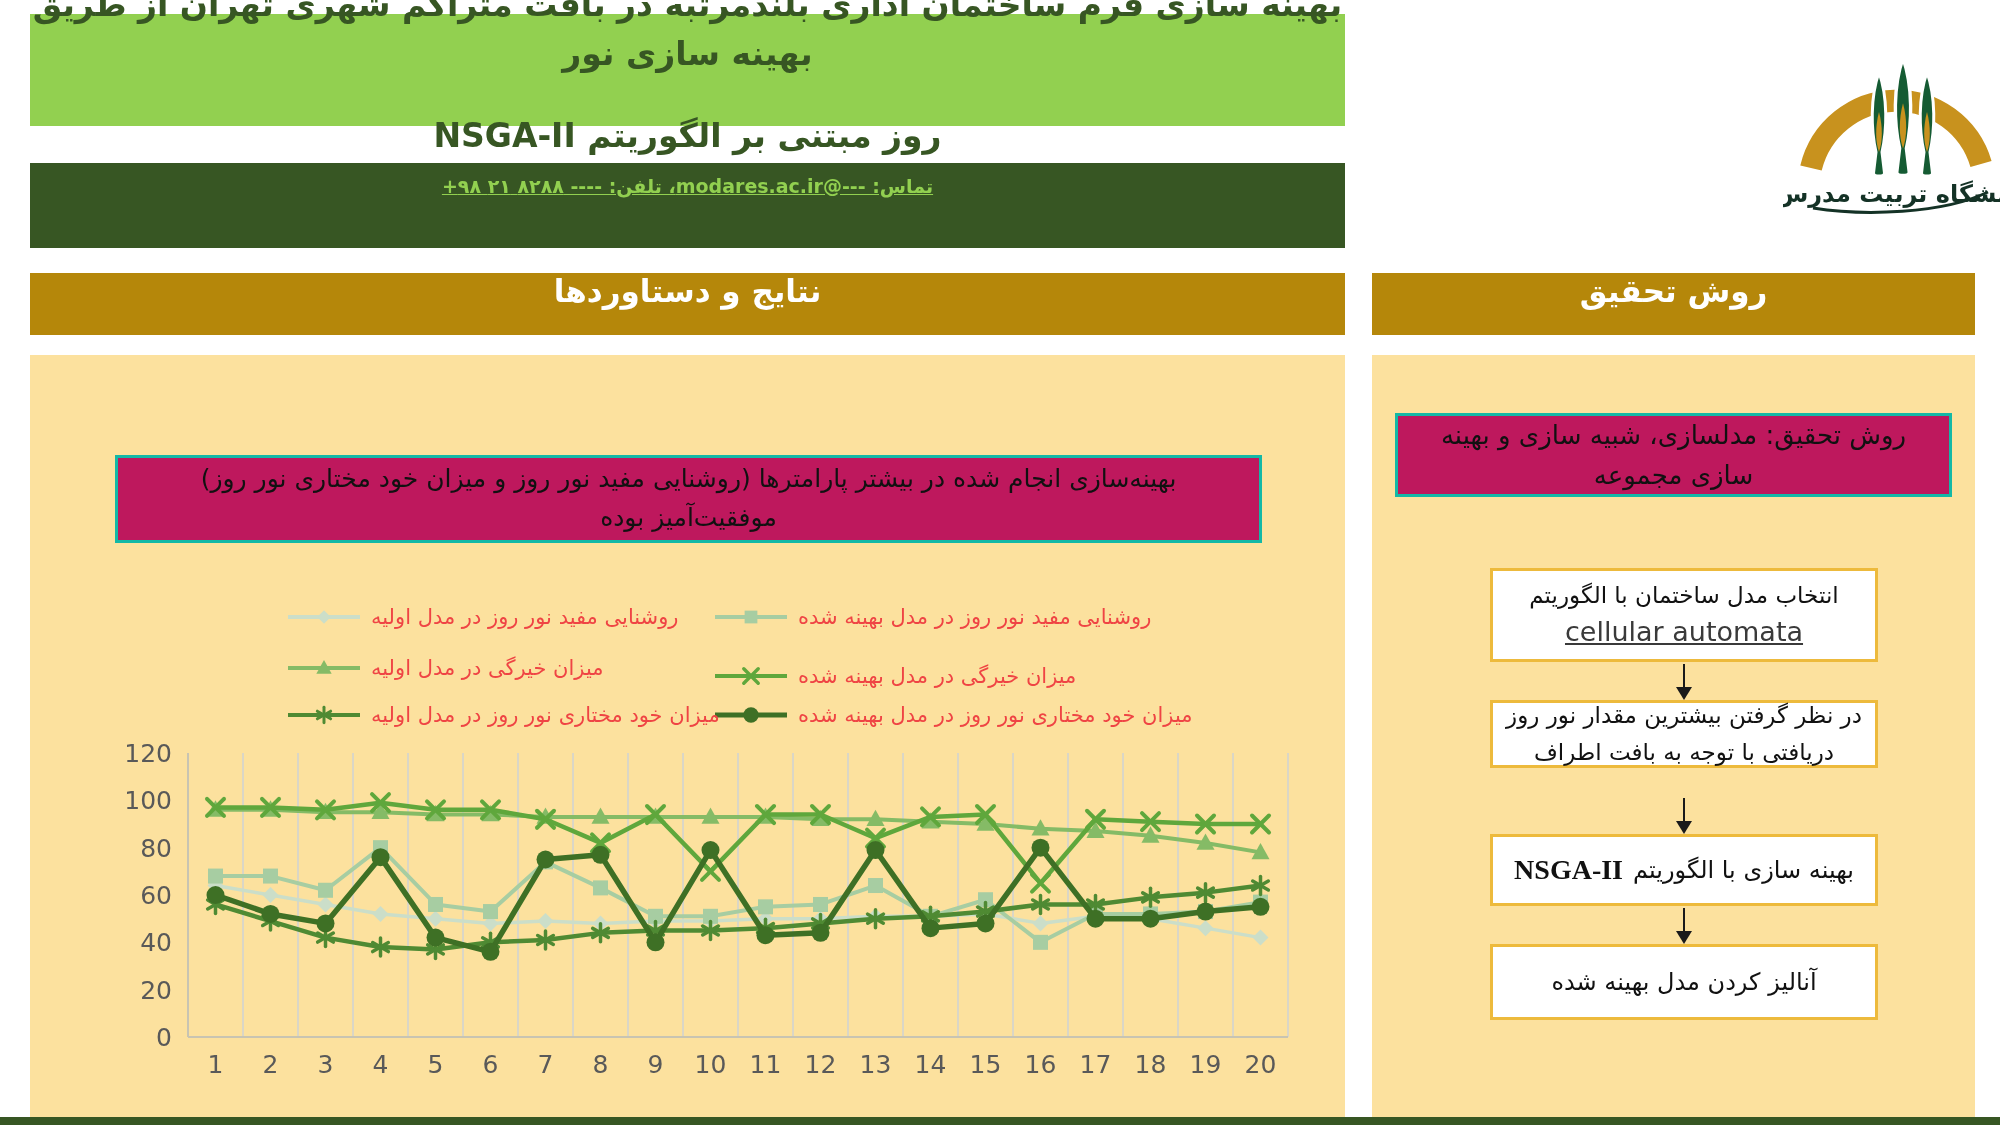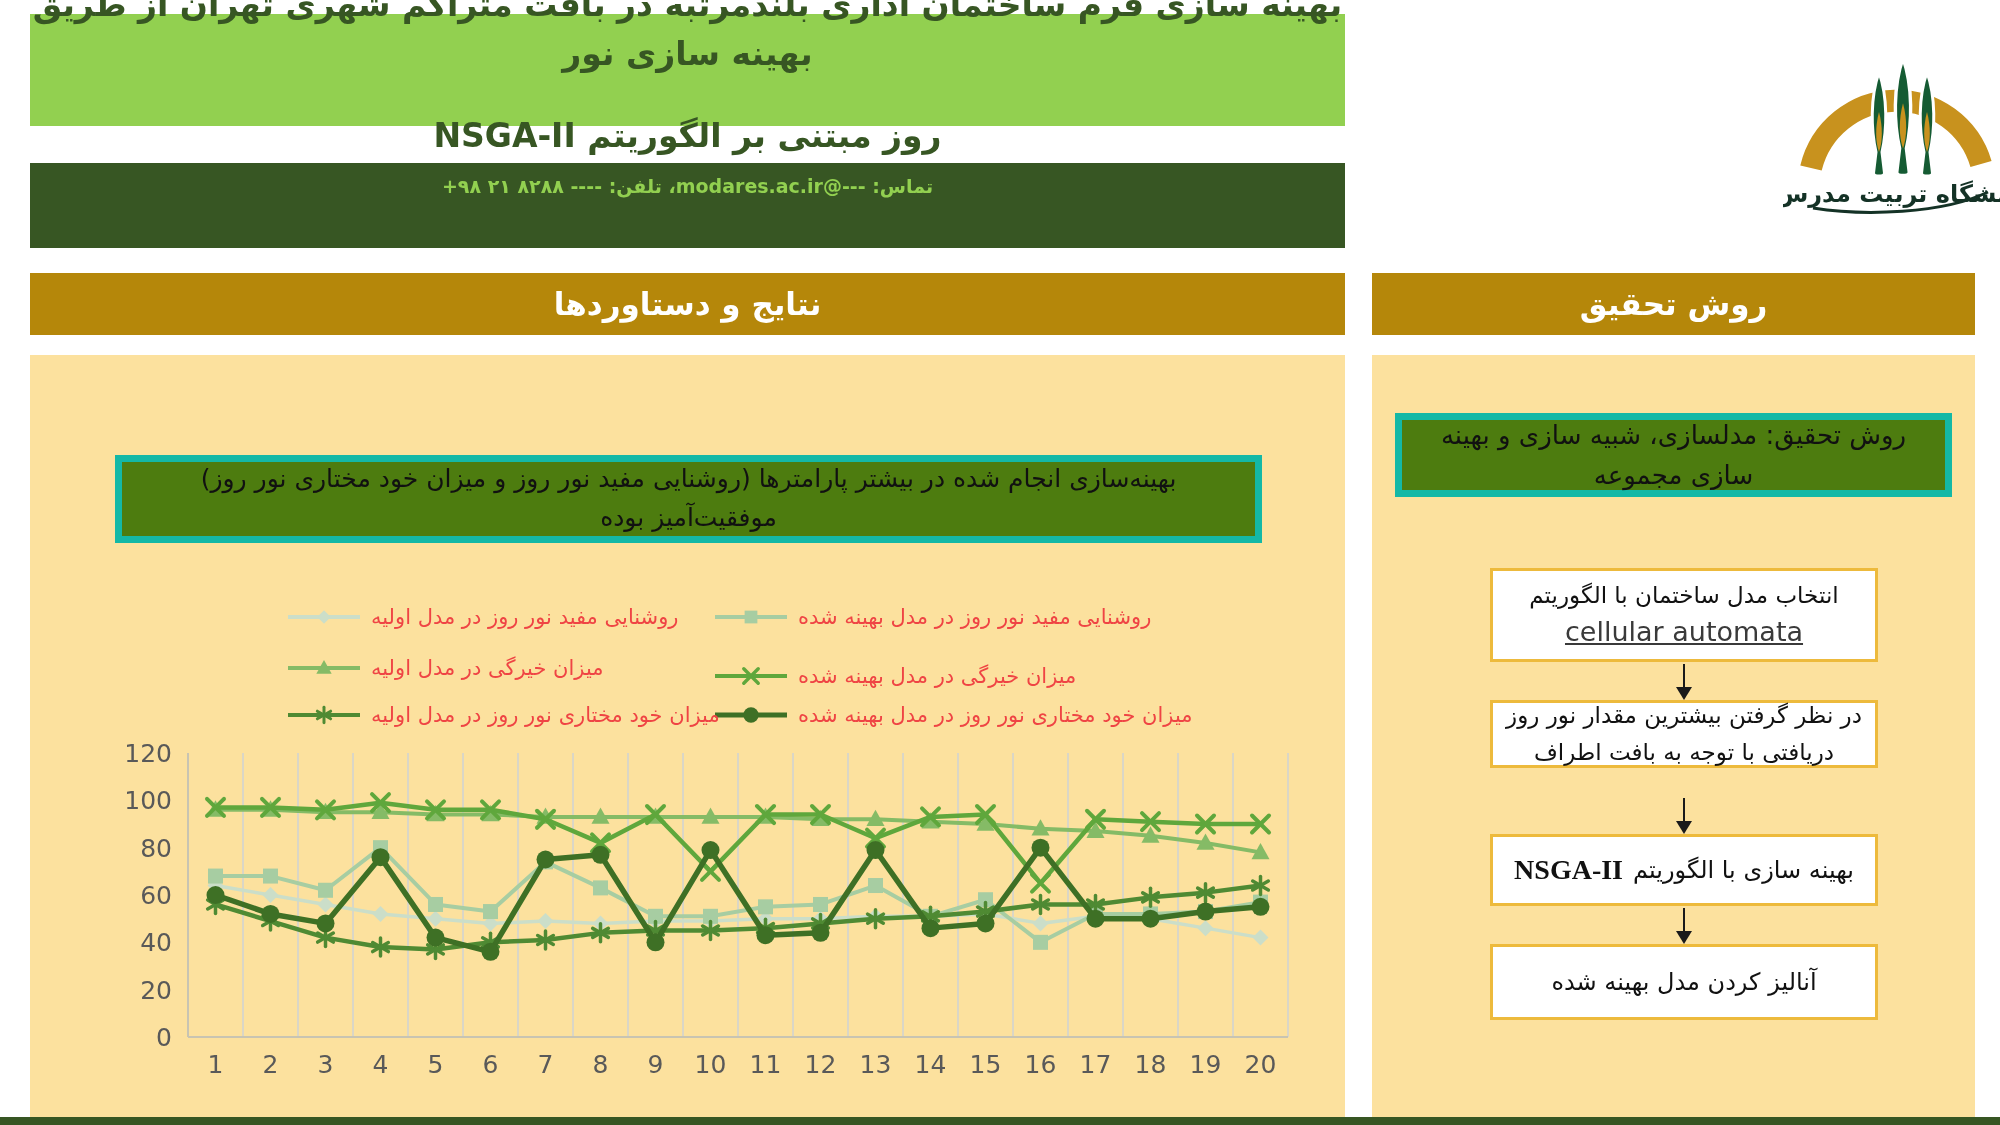--- a/index.html
+++ b/index.html
@@ -6,37 +6,37 @@
             font-family:"DejaVu Sans","Liberation Sans",sans-serif;}
   .abs{position:absolute;box-sizing:border-box;}
   #page{position:relative;width:2000px;height:1125px;background:#fff;}
 
   
   #banner{left:30px;top:14px;width:1315px;height:112px;background:#92D050;color:#375623;
           display:flex;flex-direction:column;justify-content:center;align-items:center;
           font-weight:bold;font-size:33px;line-height:1.5;direction:rtl;text-align:center;gap:32px;}
   #contact-bar{left:30px;top:163px;width:1315px;height:85px;background:#375623;
                text-align:center;direction:rtl;}
-  #contact-bar span{display:inline-block;margin-top:12px;color:#92D050;font-weight:bold;font-size:19px;}
+  #contact-bar span{display:inline-block;margin-top:12px;color:#92D050;font-weight:bold;font-size:19px;text-decoration:underline;}
 
   
   #logo{left:1735px;top:16px;width:240px;height:210px;margin-left:48px;}
 
   
   .gold-header{height:62px;background:#B5870A;color:#fff;font-weight:bold;font-size:31px;
-               display:flex;align-items:center;justify-content:center;direction:rtl;}
+               display:flex;justify-content:center;direction:rtl;}
   #results-header{left:30px;top:273px;width:1315px;}
   #method-header{left:1372px;top:273px;width:603px;}
 
   
   .panel{background:#FCE19E;}
   #results-panel{left:30px;top:355px;width:1315px;height:762px;}
   #method-panel{left:1372px;top:355px;width:603px;height:762px;}
 
-  .gold-box{background:#4d7c0f;border:7px solid #14b8a6;direction:rtl;text-align:center;
+  .gold-box{background:#be185d;border:3px solid #14b8a6;direction:rtl;text-align:center;
             display:flex;flex-direction:column;justify-content:center;align-items:center;color:#111;}
 
   #finding-box{left:115px;top:455px;width:1147px;height:88px;font-size:25px;line-height:1.55;}
 
   
   .legend-item{position:absolute;display:flex;align-items:center;gap:8px;direction:ltr;}
   .legend-item span{font-size:21px;color:#ef4444;direction:rtl;}
 
   
   #chart{left:100px;top:733px;}

